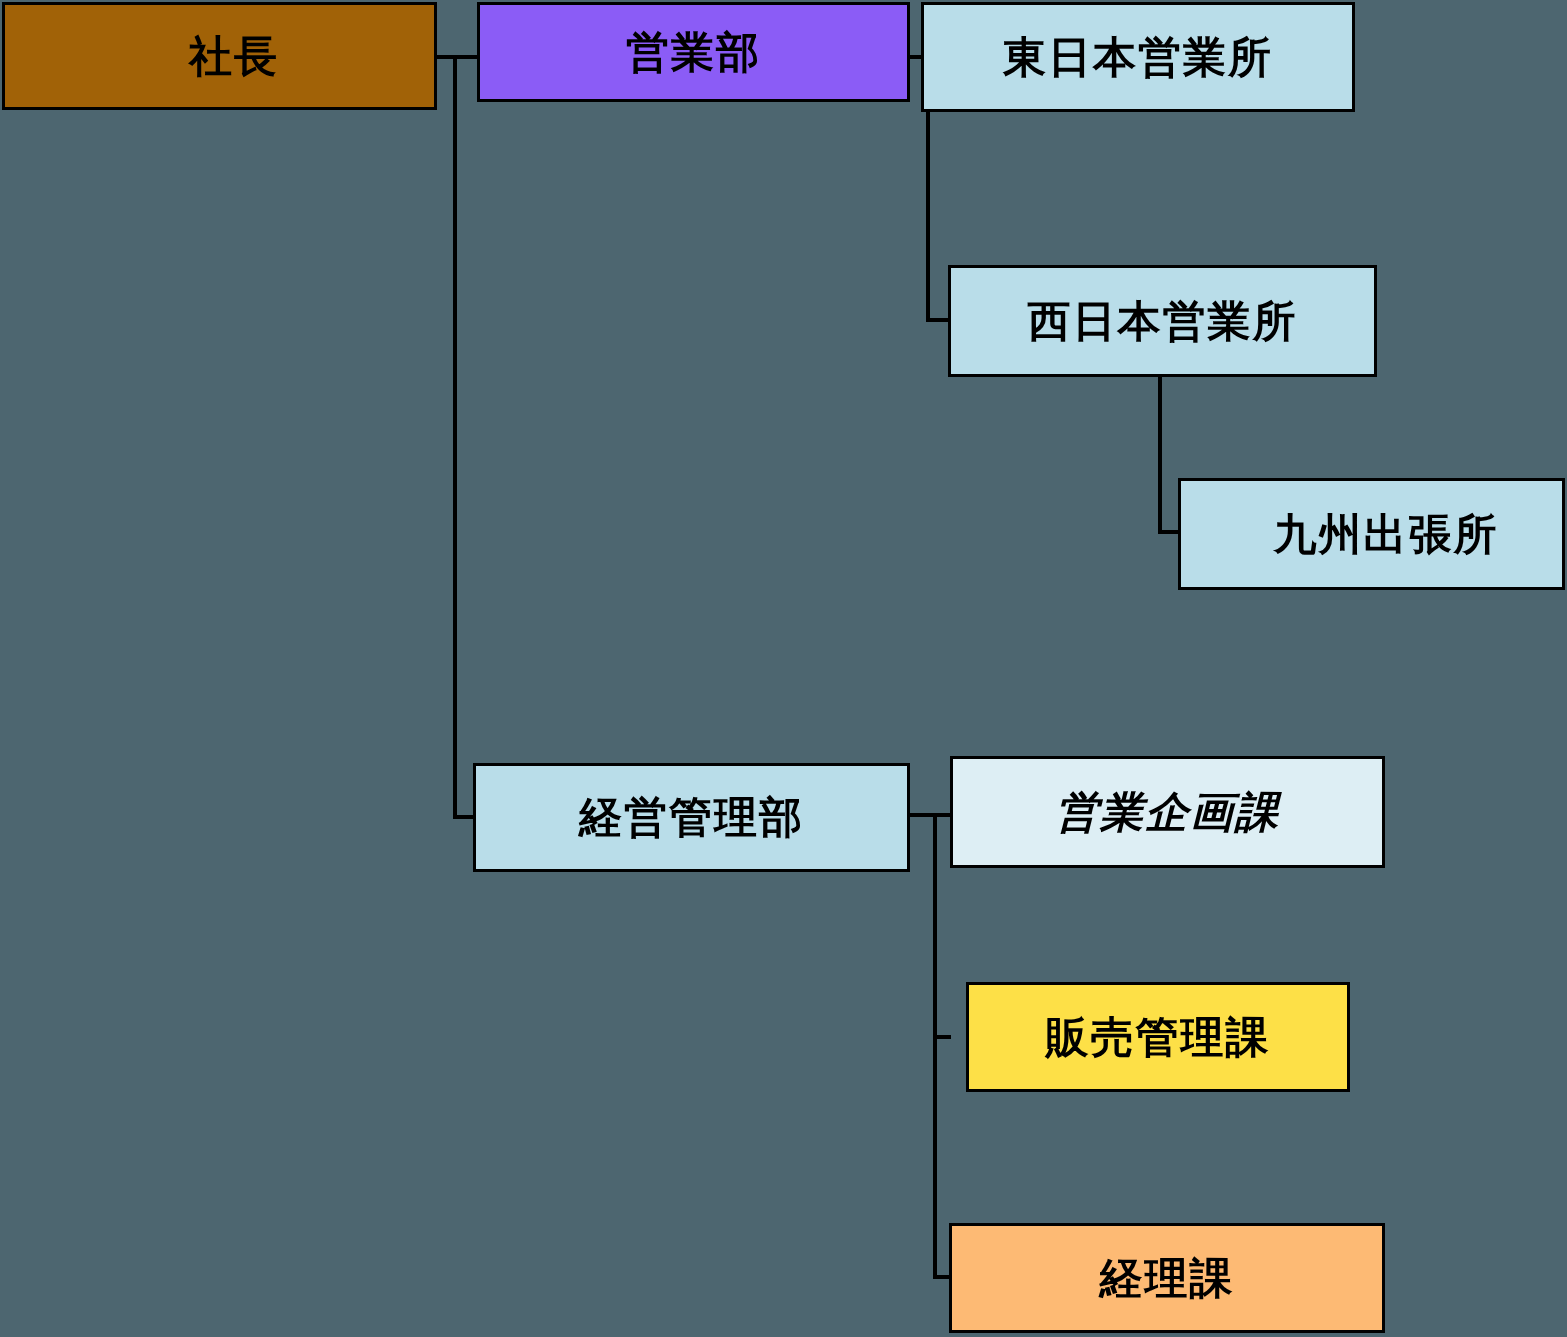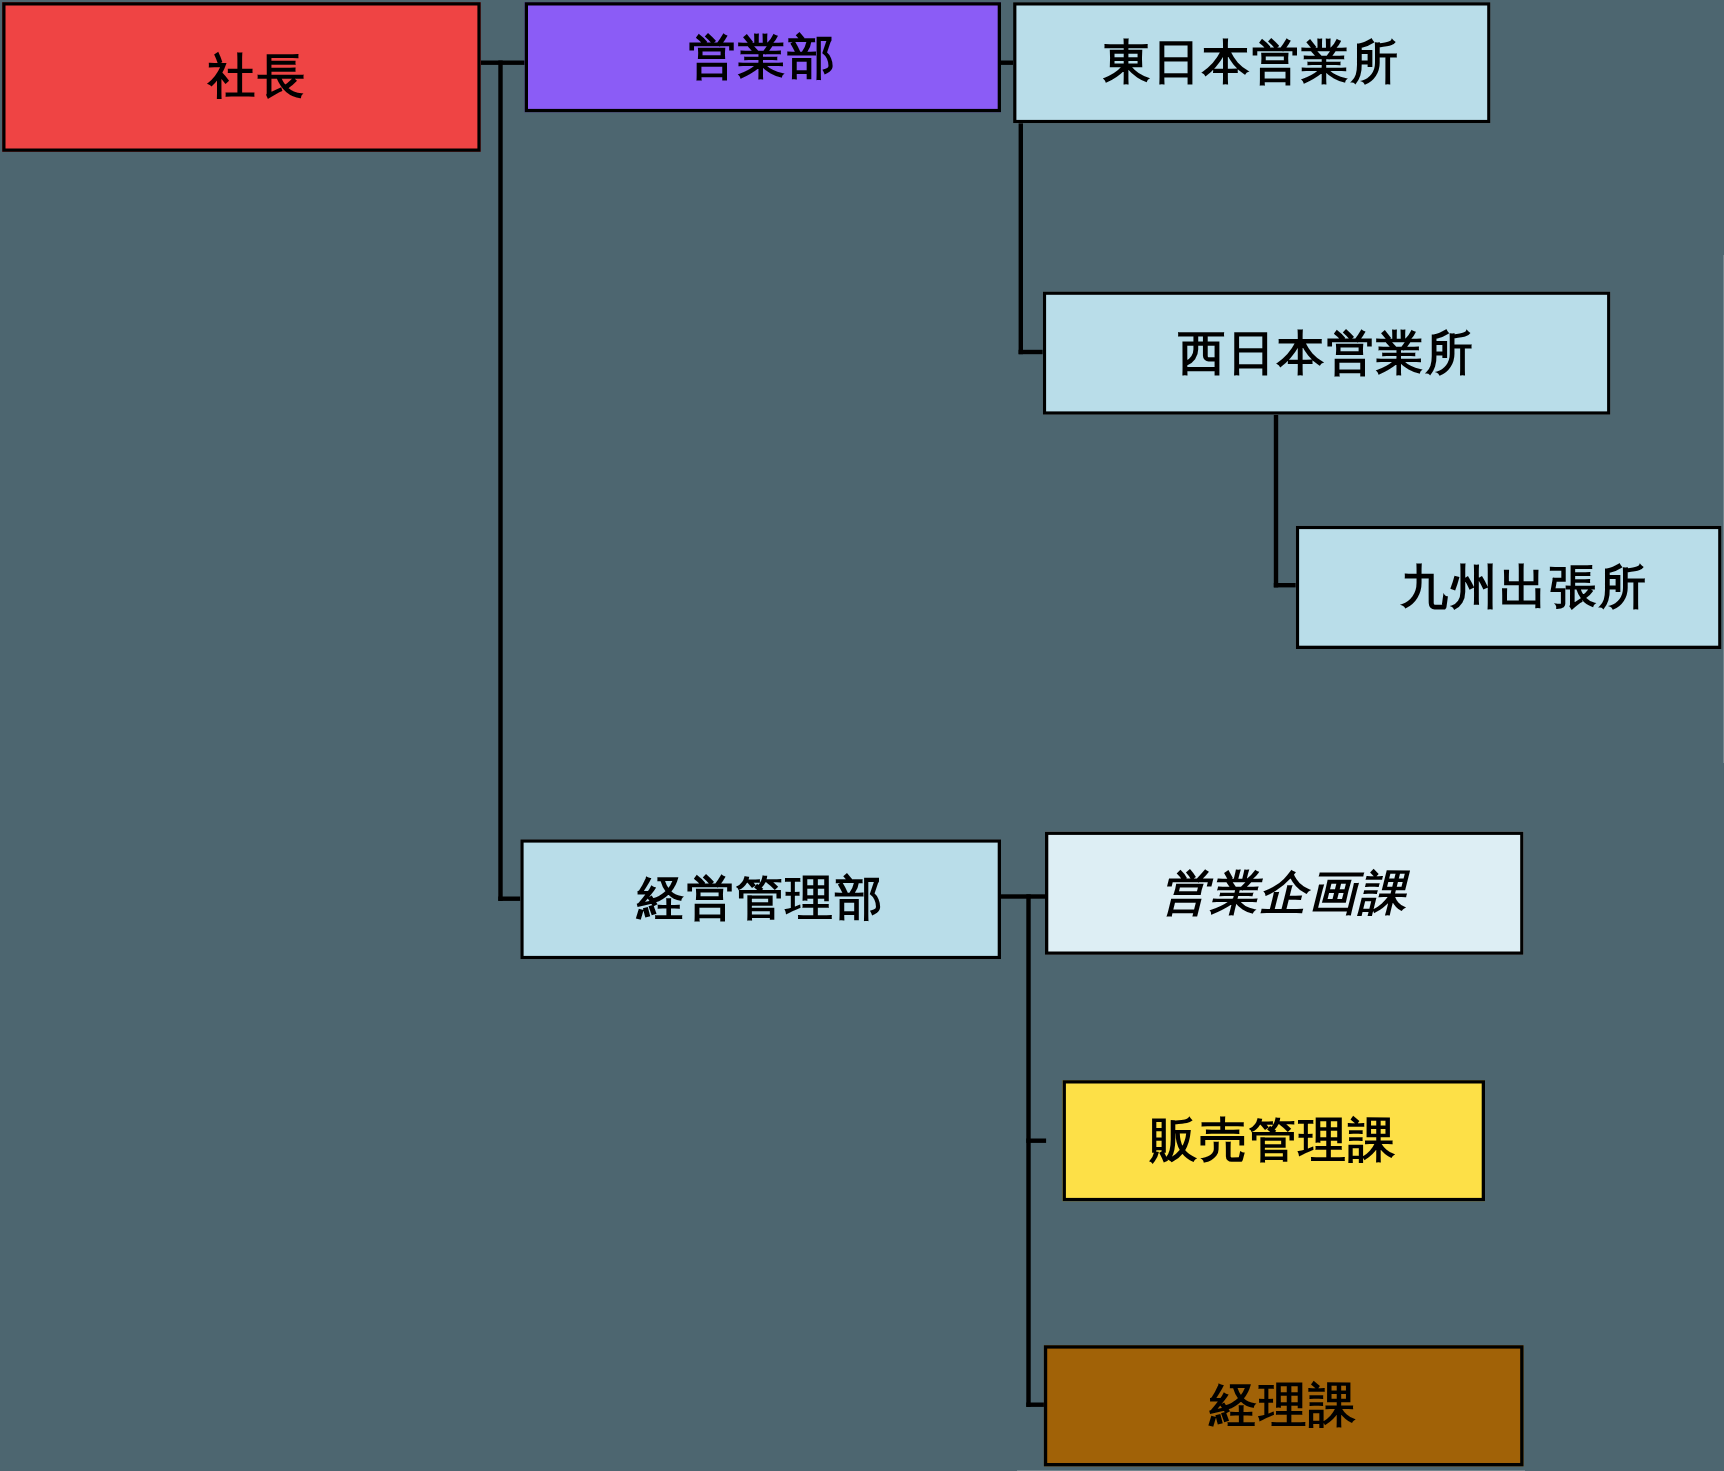--- a/index.html
+++ b/index.html
@@ -49,49 +49,49 @@
   <div class="line" style="left: 926px; top: 318px; width: 24px; height: 4px; background: rgb(0, 0, 0);"></div>
 
   <div class="line" style="left: 1158px; top: 377px; width: 4px; height: 157px; background: rgb(0, 0, 0);"></div>
   <div class="line" style="left: 1158px; top: 530px; width: 22px; height: 4px; background: rgb(0, 0, 0);"></div>
 
   <div class="line" style="left: 910px; top: 813px; width: 42px; height: 4px; background: rgb(0, 0, 0);"></div>
   <div class="line" style="left: 933px; top: 813px; width: 4px; height: 466px; background: rgb(0, 0, 0);"></div>
   <div class="line" style="left: 933px; top: 1035px; width: 18px; height: 4px; background: rgb(0, 0, 0);"></div>
   <div class="line" style="left: 933px; top: 1275px; width: 18px; height: 4px; background: rgb(0, 0, 0);"></div>
 
-  <div class="node" style="left: 2px; top: 2px; width: 435px; height: 136px; background: #ef4444; padding-left: 29px;">
+  <div class="node" style="left: 2px; top: 2px; width: 435px; height: 108px; background: #a16207; padding-left: 29px;">
     <span class="label">社長</span>
   </div>
 
   <div class="node" style="left: 477px; top: 2px; width: 433px; height: 100px; background: #8b5cf6;">
     <span class="label">営業部</span>
   </div>
 
   <div class="node" style="left: 921px; top: 2px; width: 434px; height: 110px; background: rgb(185, 221, 233);">
     <span class="label">東日本営業所</span>
   </div>
 
-  <div class="node" style="left: 948px; top: 265px; width: 516px; height: 112px; background: rgb(185, 221, 233);">
+  <div class="node" style="left: 948px; top: 265px; width: 429px; height: 112px; background: rgb(185, 221, 233);">
     <span class="label">西日本営業所</span>
   </div>
 
   <div class="node" style="left: 1178px; top: 478px; width: 387px; height: 112px; background: rgb(185, 221, 233); padding-left: 29px;">
     <span class="label">九州出張所</span>
   </div>
 
   <div class="node" style="left: 473px; top: 763px; width: 437px; height: 109px; background: rgb(185, 221, 233);">
     <span class="label">経営管理部</span>
   </div>
 
   <div class="node" style="left: 950px; top: 756px; width: 435px; height: 112px; background: rgb(221, 238, 244); font-style: italic;">
     <span class="label">営業企画課</span>
   </div>
 
   <div class="node" style="left: 966px; top: 982px; width: 384px; height: 110px; background: #fde047;">
     <span class="label">販売管理課</span>
   </div>
 
-  <div class="node" style="left: 949px; top: 1223px; width: 436px; height: 110px; background: #a16207;">
+  <div class="node" style="left: 949px; top: 1223px; width: 436px; height: 110px; background: #fdba74;">
     <span class="label">経理課</span>
   </div>
 
 </div>
 
 </body></html>

